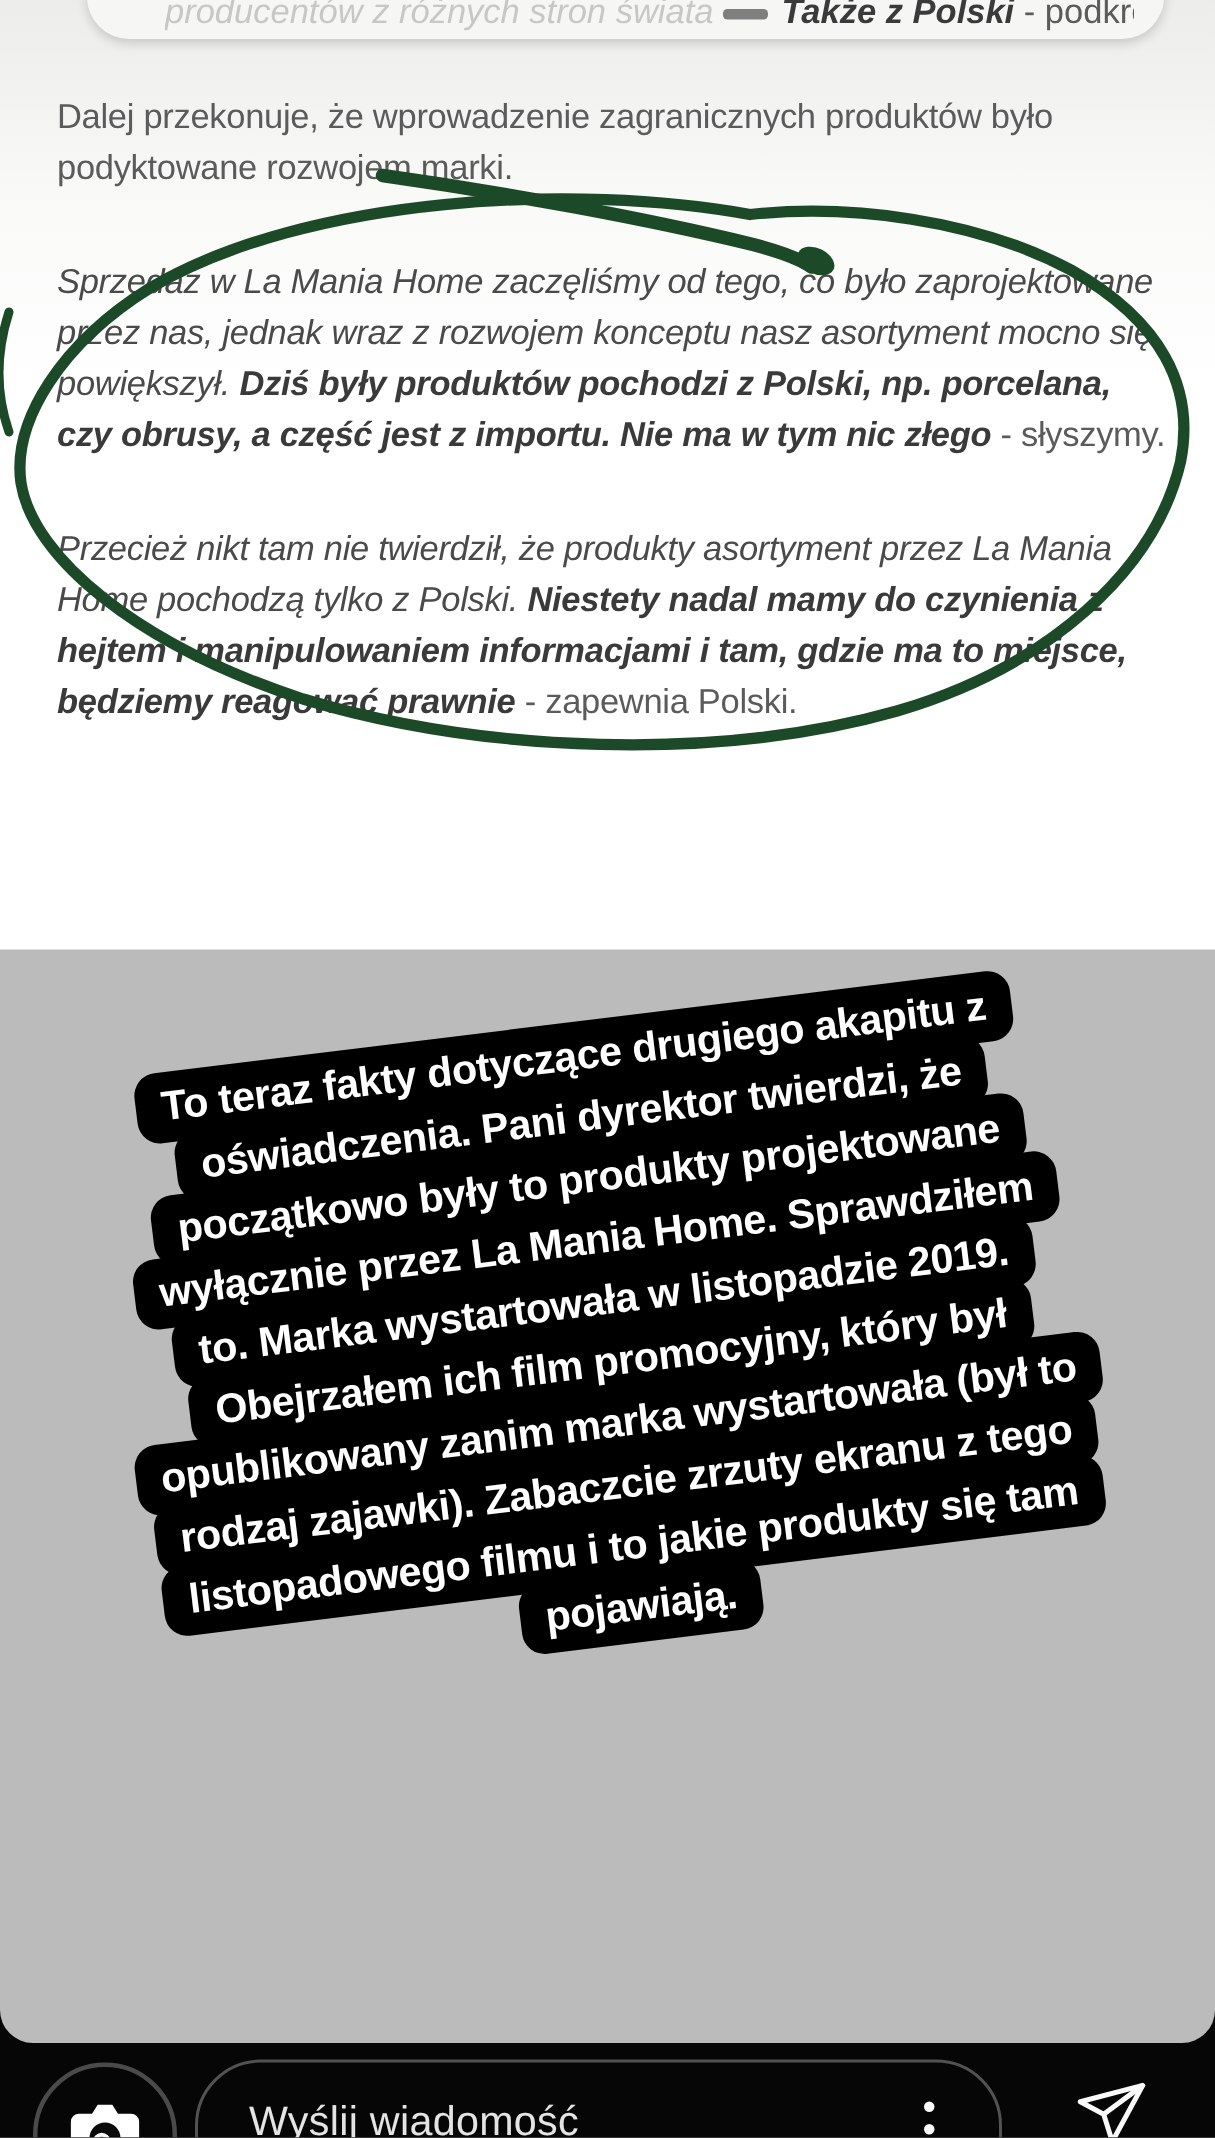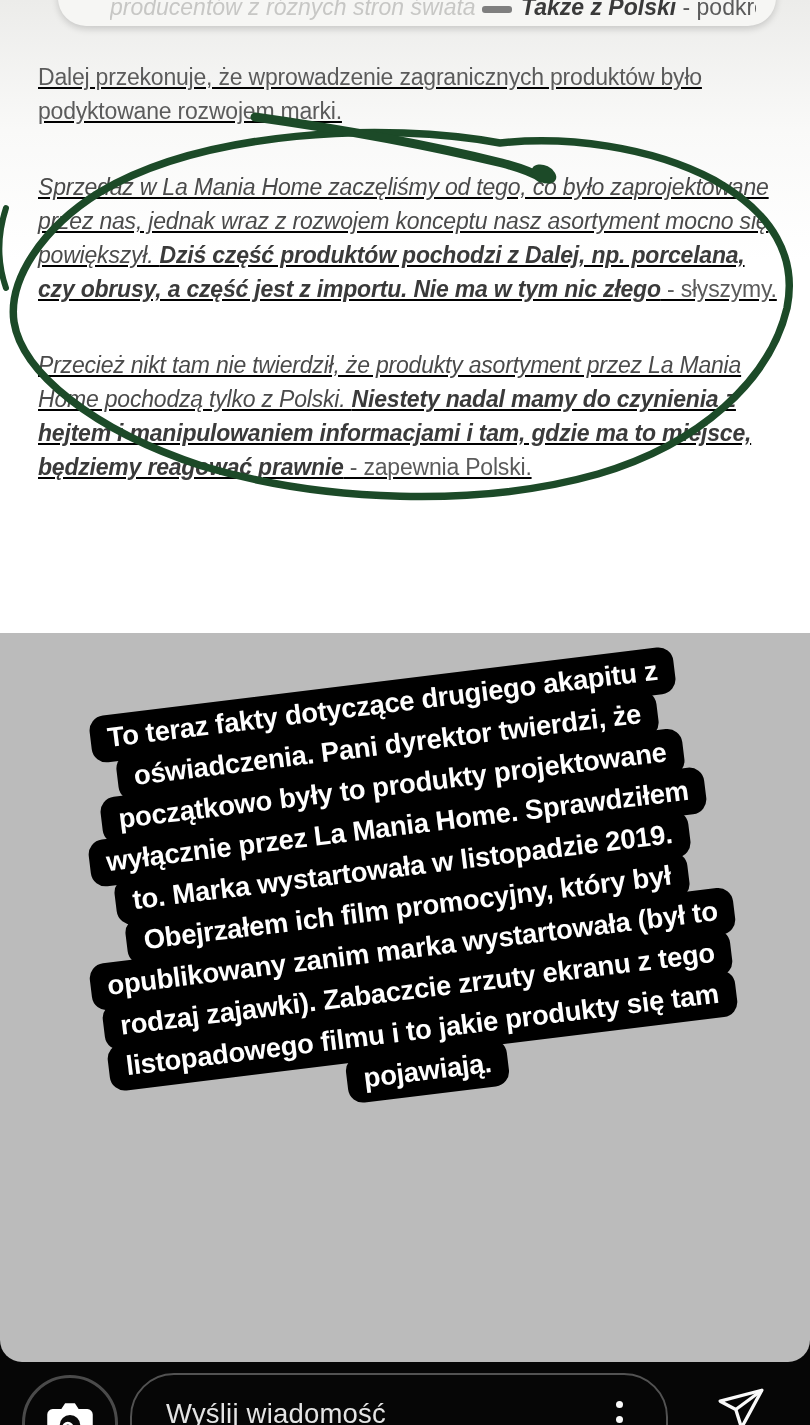--- a/index.html
+++ b/index.html
@@ -25,21 +25,21 @@
   .quote-card{
     position:absolute;left:58px;right:34px;top:-48px;height:74px;
     background:#f6f6f4;border-radius:28px;
     box-shadow:0 3px 7px rgba(0,0,0,.16);
   }
   .faded-line{
     position:absolute;left:52px;right:20px;bottom:5px;margin:0;
     font-size:23px;color:var(--c-faded_text,#c7c7c5);
     white-space:nowrap;overflow:hidden;
   }
-  .paras{position:absolute;left:38px;top:60px;width:742px;text-decoration:underline;}
+  .paras{position:absolute;left:38px;top:60px;width:742px;}
   .paras p{
     margin:0 0 42px;font-size:23px;line-height:34px;
     color:var(--c-article_text,#4a4a4a);
     letter-spacing:-.2px;
   }
   .seg-r{font-style:normal;font-weight:400;color:#5b5b5b;}
   .seg-i{font-style:italic;font-weight:400;}
   .seg-bi{font-style:italic;font-weight:700;color:#3a3a3a;}
   .dash-mark{
     display:inline-block;width:30px;height:7px;background:#7f7f7f;
@@ -93,21 +93,21 @@
 
   <div class="story-bg">
 
     <section class="article">
       <div class="quote-card">
         <p class="faded-line"><span class="seg-i">producentów z różnych stron świata</span><span class="dash-mark"></span><span class="seg-bi"> Także z Polski</span><span class="seg-r"> - podkreśla.</span></p>
       </div>
 
       <div class="paras">
         <p><span class="seg-r">Dalej przekonuje, że wprowadzenie zagranicznych produktów było podyktowane rozwojem marki.</span></p>
-        <p><span class="seg-i">Sprzedaż w La Mania Home zaczęliśmy od tego, co było zaprojektowane przez nas, jednak wraz z rozwojem konceptu nasz asortyment mocno się powiększył. </span><span class="seg-bi">Dziś część produktów pochodzi z Dalej, np. porcelana, czy obrusy, a część jest z importu. Nie ma w tym nic złego</span><span class="seg-r"> - słyszymy.</span></p>
+        <p><span class="seg-i">Sprzedaż w La Mania Home zaczęliśmy od tego, co było zaprojektowane przez nas, jednak wraz z rozwojem konceptu nasz asortyment mocno się powiększył. </span><span class="seg-bi">Dziś były produktów pochodzi z Polski, np. porcelana, czy obrusy, a część jest z importu. Nie ma w tym nic złego</span><span class="seg-r"> - słyszymy.</span></p>
         <p><span class="seg-i">Przecież nikt tam nie twierdził, że produkty asortyment przez La Mania Home pochodzą tylko z Polski. </span><span class="seg-bi">Niestety nadal mamy do czynienia z hejtem i manipulowaniem informacjami i tam, gdzie ma to miejsce, będziemy reagować prawnie</span><span class="seg-r"> - zapewnia Polski.</span></p>
       </div>
 
       <svg class="annotation" width="810" height="660" viewBox="0 0 810 660">
         <path class="stroke" stroke-width="7.5" d="M500 143 C 385 122, 205 130, 100 192 C 42 228, 8 280, 14 322
              C 22 372, 92 430, 202 466 C 322 502, 478 508, 598 474
              C 700 444, 770 380, 787 308 C 797 258, 774 214, 714 180
              C 650 146, 566 136, 500 143"></path>
         <path class="stroke" stroke-width="9" d="M255 117 C 340 129, 432 146, 502 163 C 521 168, 534 173, 541 178"></path>
         <ellipse cx="544" cy="174" rx="13" ry="8.5" transform="rotate(26 544 174)" fill="var(--c-annotation,#1c4a28)"></ellipse>

